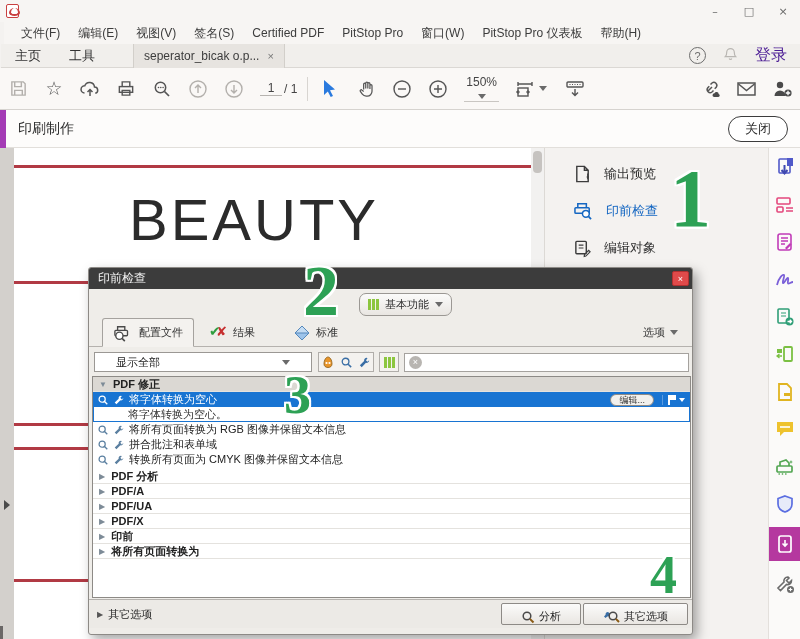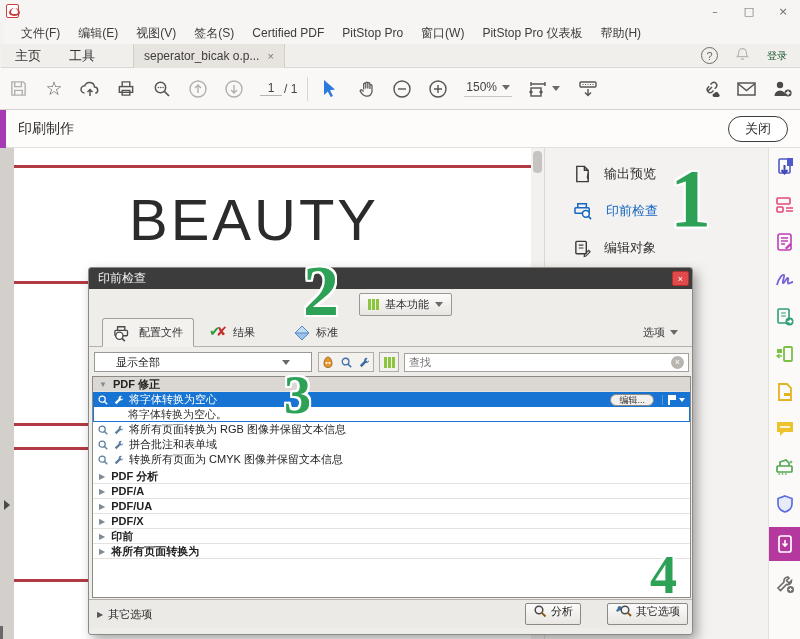--- a/index.html
+++ b/index.html
@@ -28,32 +28,32 @@
   .tabbar { position:absolute; left:1px; top:44px; width:800px; height:24px; background:#f1efec;
     display:flex; align-items:center; border-bottom:1px solid #dbd8d4; }
   .app-tab { padding:0 14px; font-size:13px; color:#323232; }
   .doc-tab { margin-left:24px; height:24px; display:flex; align-items:center; gap:8px;
     padding:0 10px; background:#e7e4e0; border-left:1px solid #d2cfca; border-right:1px solid #d2cfca;
     font-size:12px; color:#3c3c3c; }
   .doc-tab .x { color:#777; font-size:11px; }
   .tab-right { margin-left:auto; display:flex; align-items:center; gap:16px; padding-right:14px; }
   .help-circ { width:17px; height:17px; border:1.5px solid #6d6d6d; border-radius:50%;
     display:flex; align-items:center; justify-content:center; font-size:11px; color:#6d6d6d; }
-  .signin { font-size:10px; color:#14532d; }
+  .signin { font-size:16px; color:#4c1d95; }
 
   
   .toolbar { position:absolute; left:0; top:68px; width:800px; height:42px; background:#faf8f6;
     border-bottom:1px solid #d6d3cf; display:flex; align-items:center; }
   .tb { display:flex; align-items:center; justify-content:center; width:36px; height:34px; }
   .tb svg { display:block; }
   .tb-sep { width:1px; height:24px; background:#d8d5d1; margin:0 4px; }
   .page-box { width:22px; text-align:center; border-bottom:1px solid #b7b4b0; font-size:12px; color:#444; margin:0 2px 0 8px; }
   .page-total { font-size:12px; color:#444; margin-right:6px; }
   .zoom-combo { display:flex; align-items:center; gap:5px; border-bottom:1px solid #c9c6c2;
-    padding:0 2px 2px 2px; margin:15px 8px; font-size:12px; color:#444; }
+    padding:0 2px 2px 2px; margin:15px 8px; font-size:12px; color:#444;flex-direction:column; }
   .caret { width:0; height:0; border-left:4px solid transparent; border-right:4px solid transparent;
     border-top:5px solid #6a6a6a; display:inline-block; }
   .tb-gap { flex:1; }
   .star-glyph { font-size:19px; color:#555; font-family:"DejaVu Sans",sans-serif; line-height:1; }
 
   
   .pp-header { position:absolute; left:0; top:110px; width:800px; height:38px; background:#fdfcfb;
     border-bottom:1px solid #e2dfdb; display:flex; align-items:center; }
   .pp-accent { position:absolute; left:0; top:0; width:6px; height:38px; background:#a43bb5; }
   .pp-title { margin-left:18px; font-size:14px; color:#2e2e2e; }
@@ -91,21 +91,21 @@
   .dialog { position:absolute; left:88px; top:267px; width:605px; height:368px;
     background:#efede9; border:1px solid #8d8a86; border-radius:3px;
     box-shadow:4px 5px 12px rgba(0,0,0,.35); }
   .dlg-titlebar { position:absolute; left:0; top:0; width:603px; height:21px; background:#3c3c3c;
     border-radius:2px 2px 0 0; display:flex; align-items:center; }
   .dlg-title { color:#f2f2f2; font-size:12px; margin-left:9px; }
   .dlg-close { margin-left:auto; margin-right:3px; width:17px; height:15px; background:#e04a4a;
     border:1px solid #b23030; border-radius:2px; color:#fff; font-size:9px; display:flex;
     align-items:center; justify-content:center; }
   .lib-btn { position:absolute; left:270px; top:25px; height:23px; padding:0 8px;
-    background:linear-gradient(#fbfbfa,#e9e6e2); border:1px solid #9b9894; border-radius:2px;
+    background:linear-gradient(#fbfbfa,#e9e6e2); border:1px solid #9b9894; border-radius:7px;
     display:flex; align-items:center; gap:6px; font-size:11px; color:#333; }
   .bars { display:inline-flex; gap:1px; align-items:flex-end; height:11px; }
   .bars i { display:block; width:3px; background:#8cc63f; }
   .bars i:nth-child(1){height:11px;} .bars i:nth-child(2){height:11px;} .bars i:nth-child(3){height:11px;}
 
   .dlg-tabs { position:absolute; left:0; top:50px; width:603px; height:29px; border-bottom:1px solid #b5b2ae; }
   .dtab { position:absolute; bottom:-1px; height:29px; display:flex; align-items:center; gap:6px;
     font-size:11px; color:#333; padding:0 10px; }
   .dtab.active { background:#f4f2ef; border:1px solid #a5a29e; border-bottom:1px solid #f4f2ef;
     border-radius:3px 3px 0 0; }
@@ -148,23 +148,23 @@
   .flag:after { content:""; position:absolute; left:1px; top:0; width:7px; height:5px; background:#fff; }
   .caret-w { width:0; height:0; border-left:3px solid transparent; border-right:3px solid transparent;
     border-top:4px solid #fff; }
   .desc-row { height:15px; display:flex; align-items:center; padding-left:34px; color:#333;
     border:1px solid #1874d2; border-top:none; }
 
   .dlg-footer { position:absolute; left:0; top:331px; width:603px; height:29px; background:#eceae6;
     border-top:1px solid #b5b2ae; display:flex; align-items:center; }
   .other-opt { margin-left:8px; display:flex; align-items:center; gap:5px; font-size:11px; color:#222; }
   .foot-btns { margin-left:auto; margin-right:4px; display:flex; gap:2px; }
-  .fbtn { height:22px; display:flex; align-items:flex-start; gap:4px; padding:0 7px;
+  .fbtn { height:22px; display:flex; align-items:flex-end; gap:4px; padding:0 19px;
     background:linear-gradient(#fbfbfa,#e9e6e2); border:1px solid #8d8a86; border-radius:2px;
-    font-size:11px; color:#222;margin-left:24px; }
+    font-size:11px; color:#222; }
 
   
   .anno { position:absolute; color:#2da155; font-family:"Liberation Serif","DejaVu Serif",serif;
     font-weight:bold; z-index:50; line-height:1;
     text-shadow:-2px -2px 0 #fff,2px -2px 0 #fff,-2px 2px 0 #fff,2px 2px 0 #fff,0 -2px 0 #fff,0 2px 0 #fff,-2px 0 0 #fff,2px 0 0 #fff; }
   .anno-1 { left:670px; top:158px; font-size:82px; }
   .anno-2 { left:303px; top:255px; font-size:72px; }
   .anno-3 { left:284px; top:368px; font-size:54px; }
   .anno-4 { left:650px; top:548px; font-size:54px; }
 </style>
@@ -529,21 +529,20 @@
         </span>
       </span>
       <span class="bars-btn">
         <span class="bars">
             <i></i>
             <i></i>
             <i></i>
           </span>
       </span>
       <span class="search-box">
-        <input placeholder="查找" style="">
         <span class="clear-ico">×</span>
       </span>
     </div>
 
     <div class="pf-list">
       <div class="grp grp-open">
         <span class="tri">▼</span>
         <span>PDF 修正</span>
       </div>
       <div class="row row-sel">

